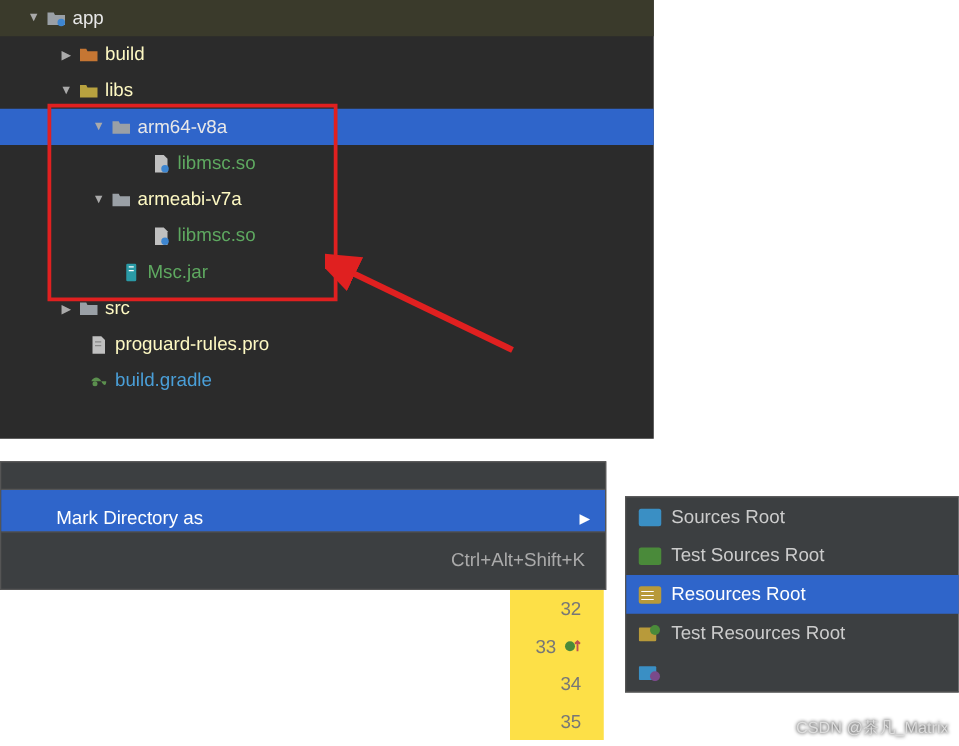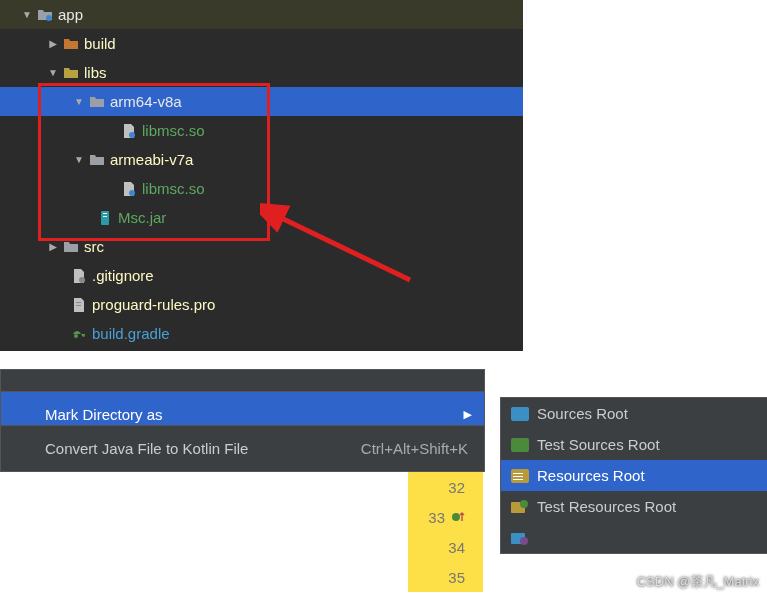--- a/index.html
+++ b/index.html
@@ -146,30 +146,20 @@
           <path class="folder-grey" d="M1 3h5l1 2h8v8H1z"></path>
         </svg>
       </span>
     <span class="txt-grey">src</span>
   </div>
   <div class="tree-row">
     <span class="pad" style="width:68px"></span>
     <span class="ic">
         <svg viewBox="0 0 16 16">
           <path class="file-white" d="M3 1h7l3 3v11H3z"></path>
-          <circle cx="11" cy="12" r="3" fill="#888"></circle>
-        </svg>
-      </span>
-    <span class="txt-grey">.gitignore</span>
-  </div>
-  <div class="tree-row">
-    <span class="pad" style="width:68px"></span>
-    <span class="ic">
-        <svg viewBox="0 0 16 16">
-          <path class="file-white" d="M3 1h7l3 3v11H3z"></path>
           <rect fill="#888" x="5" y="5" width="5" height="1"></rect>
           <rect fill="#888" x="5" y="8" width="5" height="1"></rect>
         </svg>
       </span>
     <span class="txt-grey">proguard-rules.pro</span>
   </div>
   <div class="tree-row">
     <span class="pad" style="width:68px"></span>
     <span class="ic">
         <svg viewBox="0 0 16 16">
@@ -193,21 +183,20 @@
 
 <div class="panel2">
   <div class="menu-left">
     <div class="menu-row" style="height:22px;border-bottom:1px solid #555"></div>
     <div class="menu-row sel">
       <span>Mark Directory as</span>
       <span class="sub-arrow">▶</span>
     </div>
     <div style="height:1px;background:#555"></div>
     <div class="menu-row">
-      <span>Convert Java File to Kotlin File</span>
       <span class="kb">Ctrl+Alt+Shift+K</span>
     </div>
     <div style="height:12px"></div>
   </div>
 
   <div class="gutter">
     <div class="gutter-row">
         <span>32</span>
       </div>
     <div class="gutter-row">

